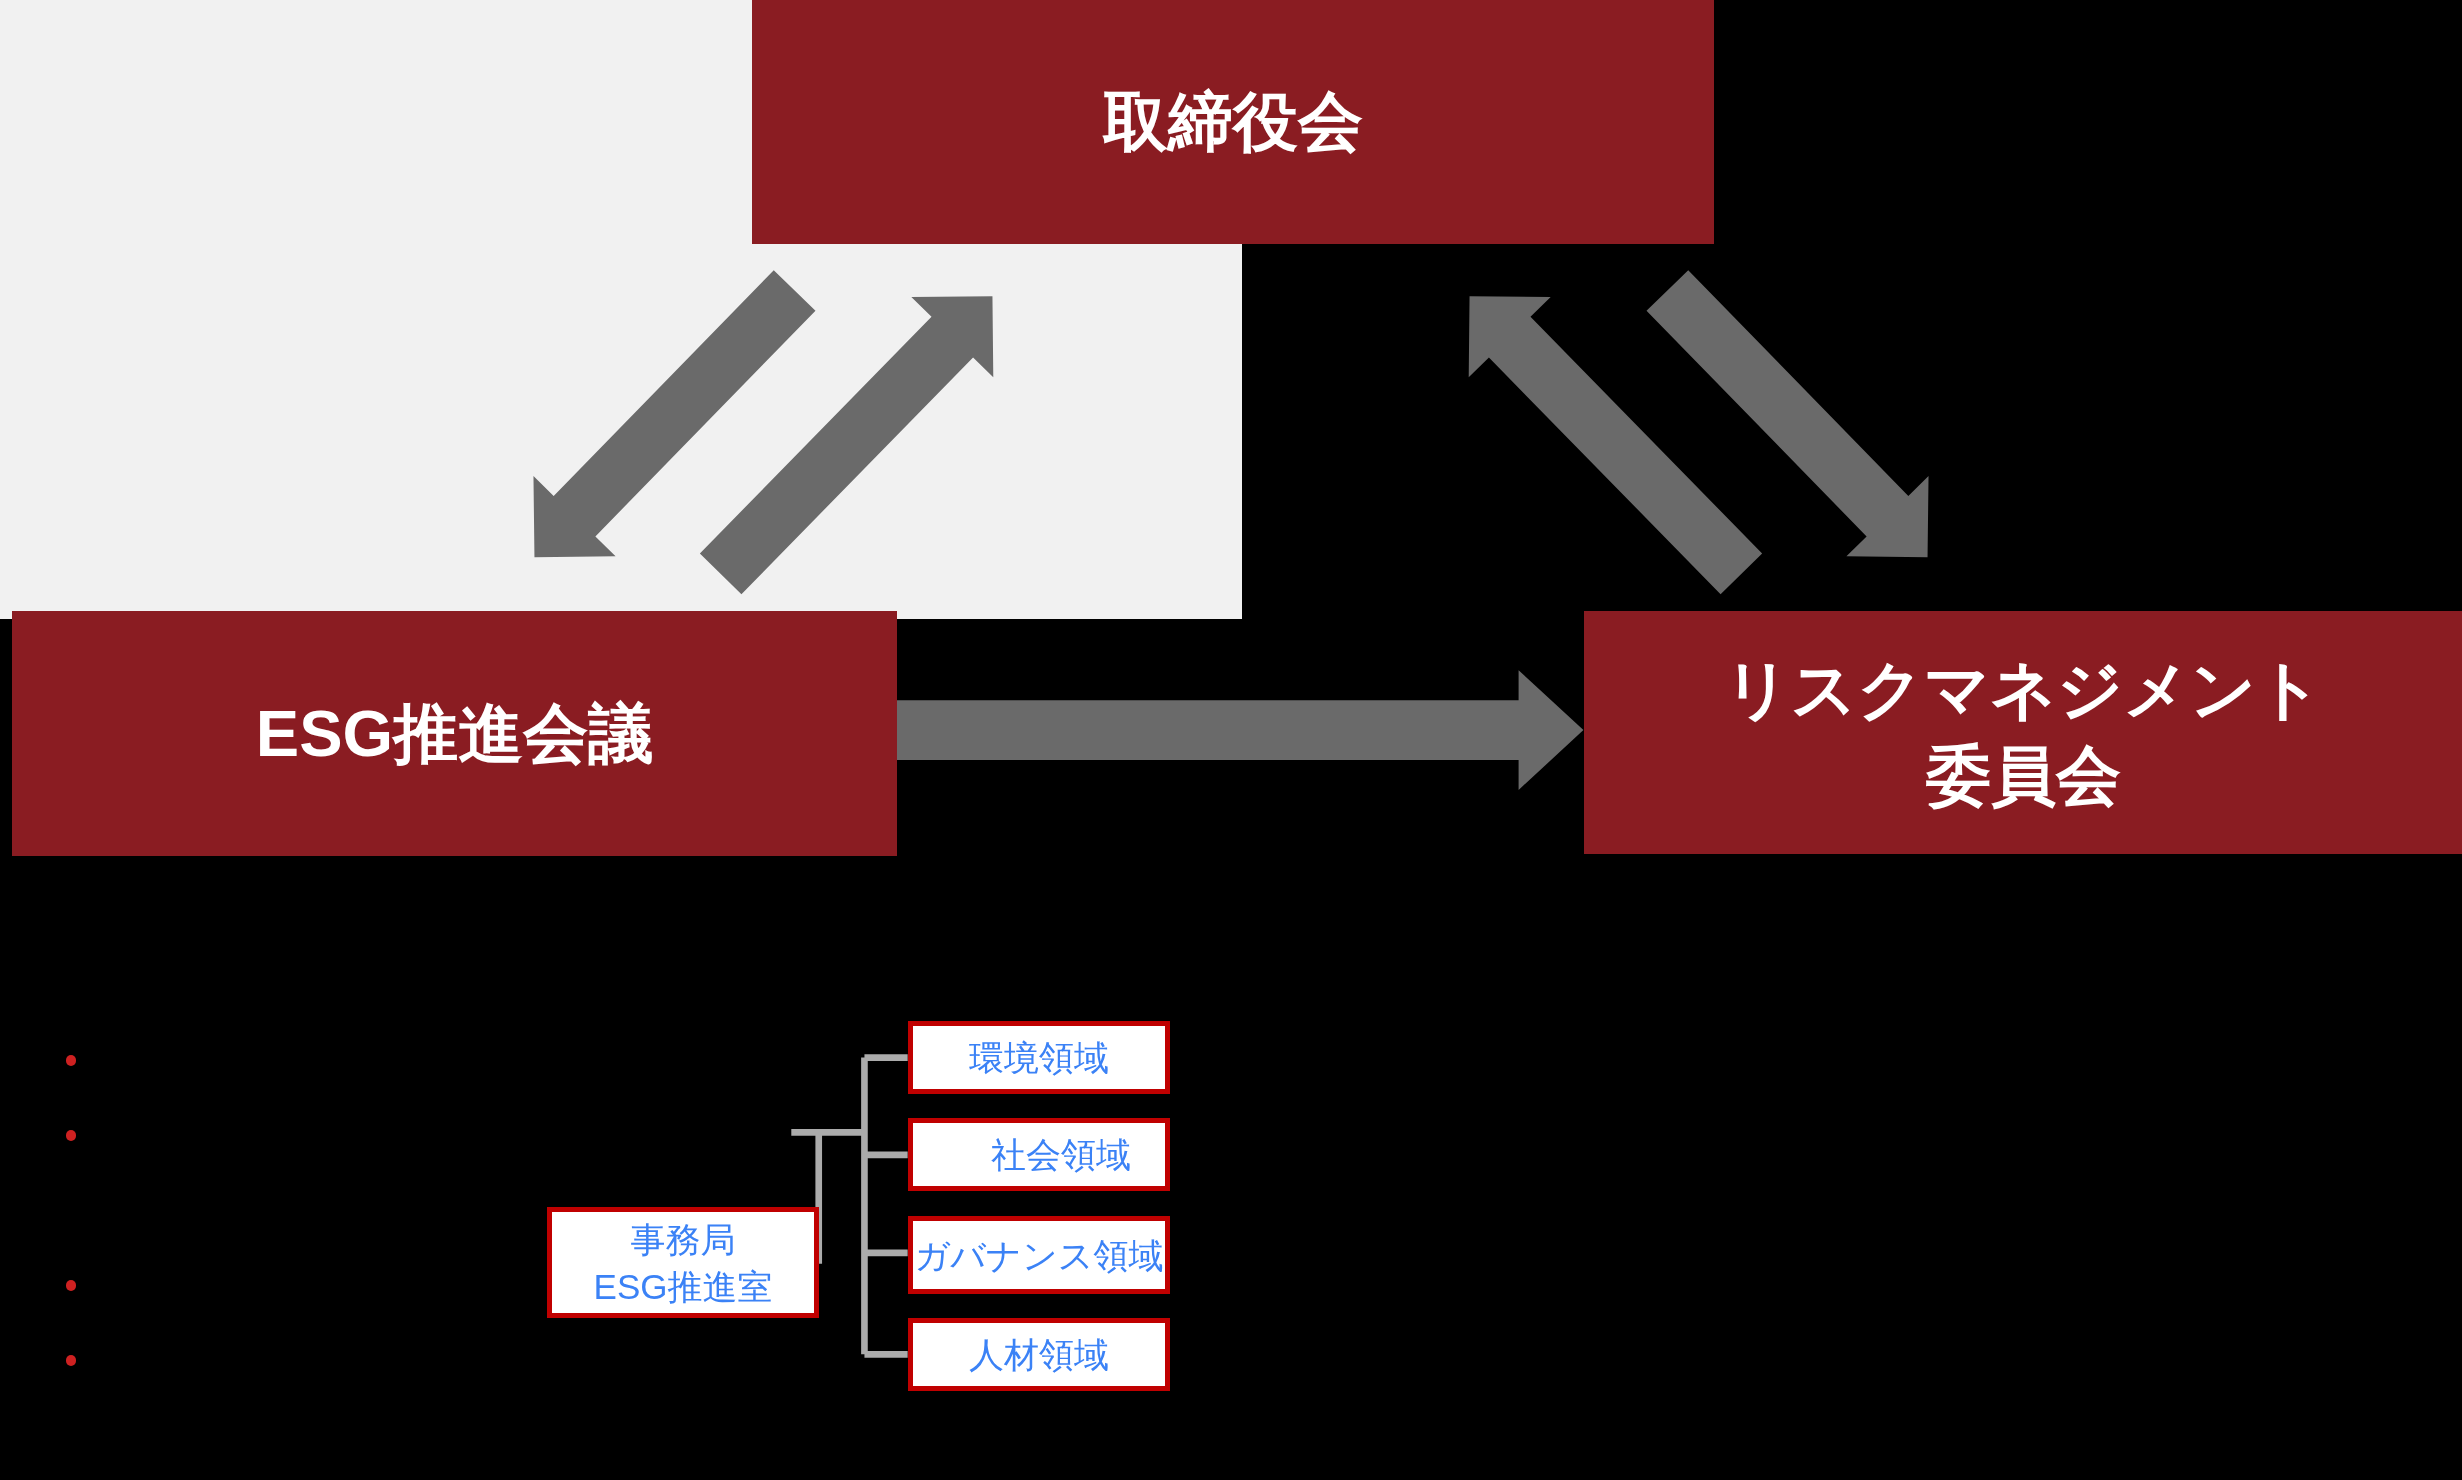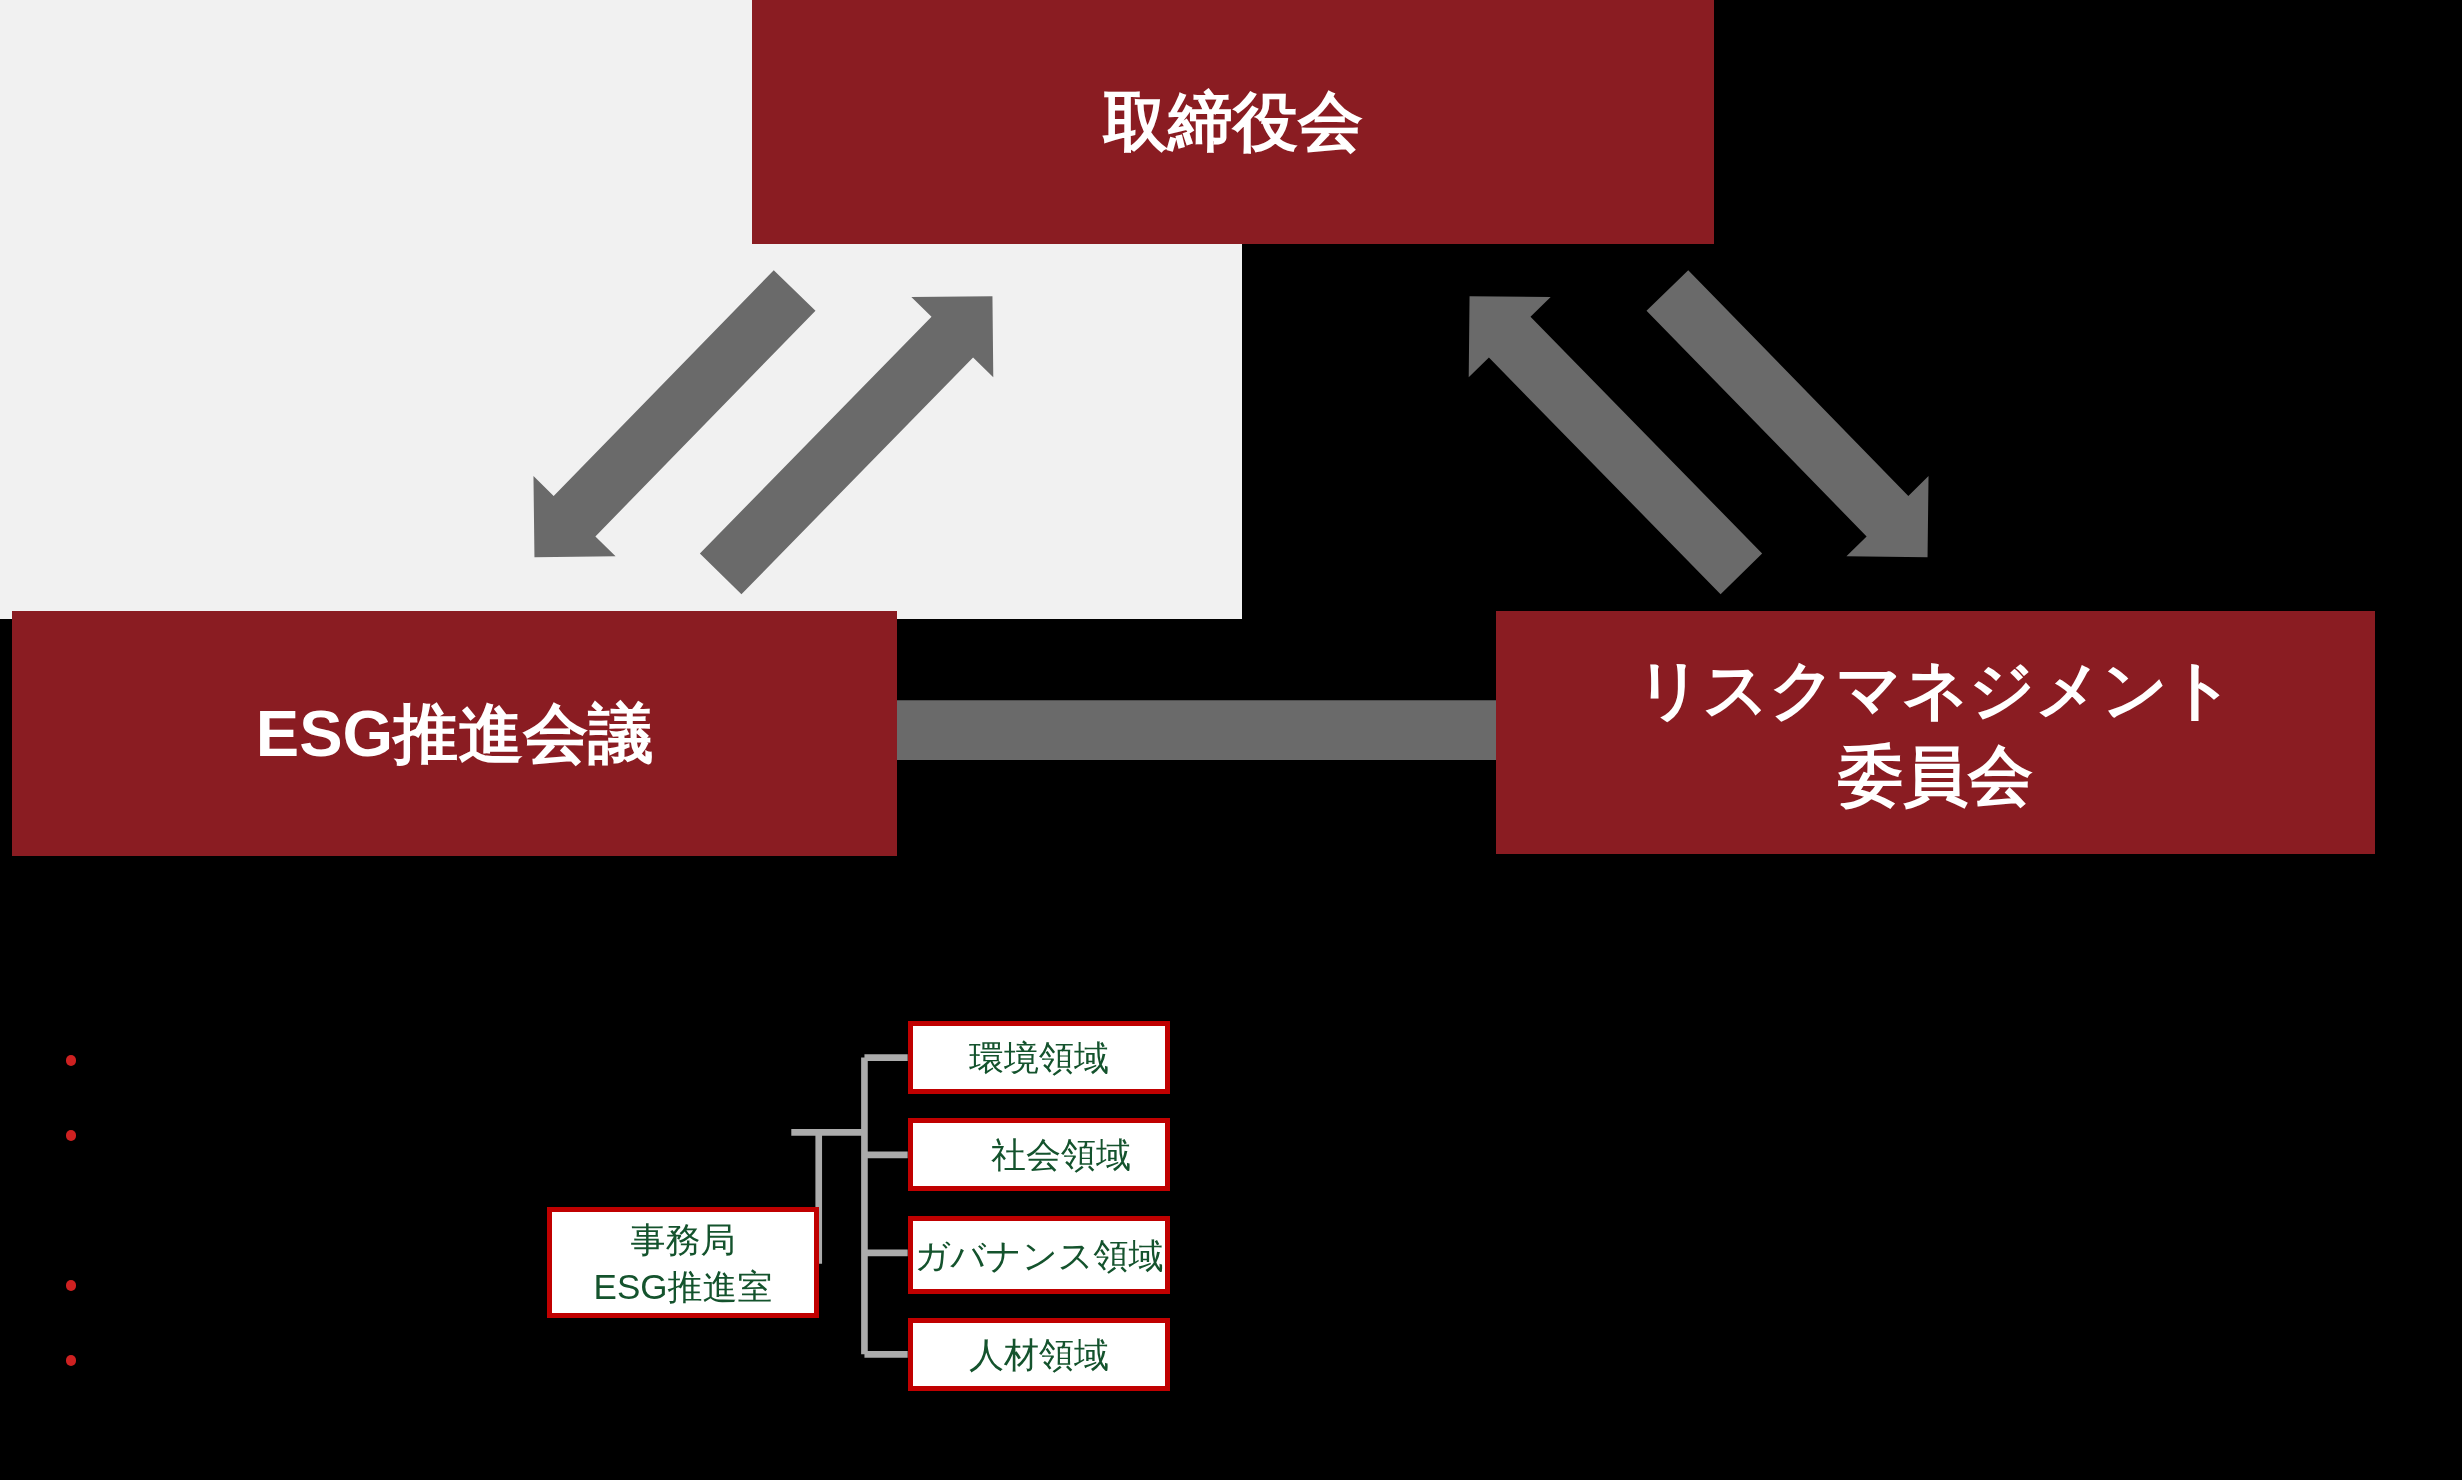--- a/index.html
+++ b/index.html
@@ -15,21 +15,21 @@
     font-size:65px;line-height:86px;
   }
   .panel{background:#F1F1F1;}
   .heading{color:#000;font-weight:700;font-size:52px;line-height:67px;white-space:nowrap;}
   .bullets{list-style:none;margin:0;padding:0;color:#000;font-size:47px;line-height:75px;}
   .bullets li{position:relative;padding-left:42px;margin:0;}
   .dot{position:absolute;left:11.6px;top:32px;width:10.8px;height:10.8px;border-radius:50%;background:#CE2121;}
   .btxt{display:inline-block;width:391px;vertical-align:top;}
   .orgbox{
     background:#FFFFFF;border:5.8px solid #C00000;box-sizing:border-box;
-    color:#14532d;font-size:35px;line-height:47px;
+    color:#3b82f6;font-size:35px;line-height:47px;
     display:flex;flex-direction:column;align-items:center;justify-content:center;
     text-align:left;white-space:nowrap;
   }
 </style>
 </head>
 <body>
 
 <div class="canvas">
 
   <div class="abs panel" style="left:0;top:1037;width:1242px;height:619px;"></div>
@@ -54,21 +54,21 @@
   </svg>
 
   <div class="abs bigbox" style="left:752px;top:0;width:962px;height:244px;">
     <span>取締役会</span>
   </div>
 
   <div class="abs bigbox" style="left:12px;top:611px;width:885px;height:245px;">
     <span>ESG推進会議</span>
   </div>
 
-  <div class="abs bigbox" style="left:1496px;top:611px;width:879px;height:243px;">
+  <div class="abs bigbox" style="left:1584px;top:611px;width:879px;height:243px;">
     <span>リスクマネジメント</span>
     <span>委員会</span>
   </div>
 
   <div class="abs heading" style="left:54px;top:941px;">気候関連報告内容</div>
 
   <ul class="abs bullets" style="left:54px;top:1023px;width:515px;">
     <li>
       <span class="dot"></span>
       <span class="btxt">気候変動シナリオ</span>

